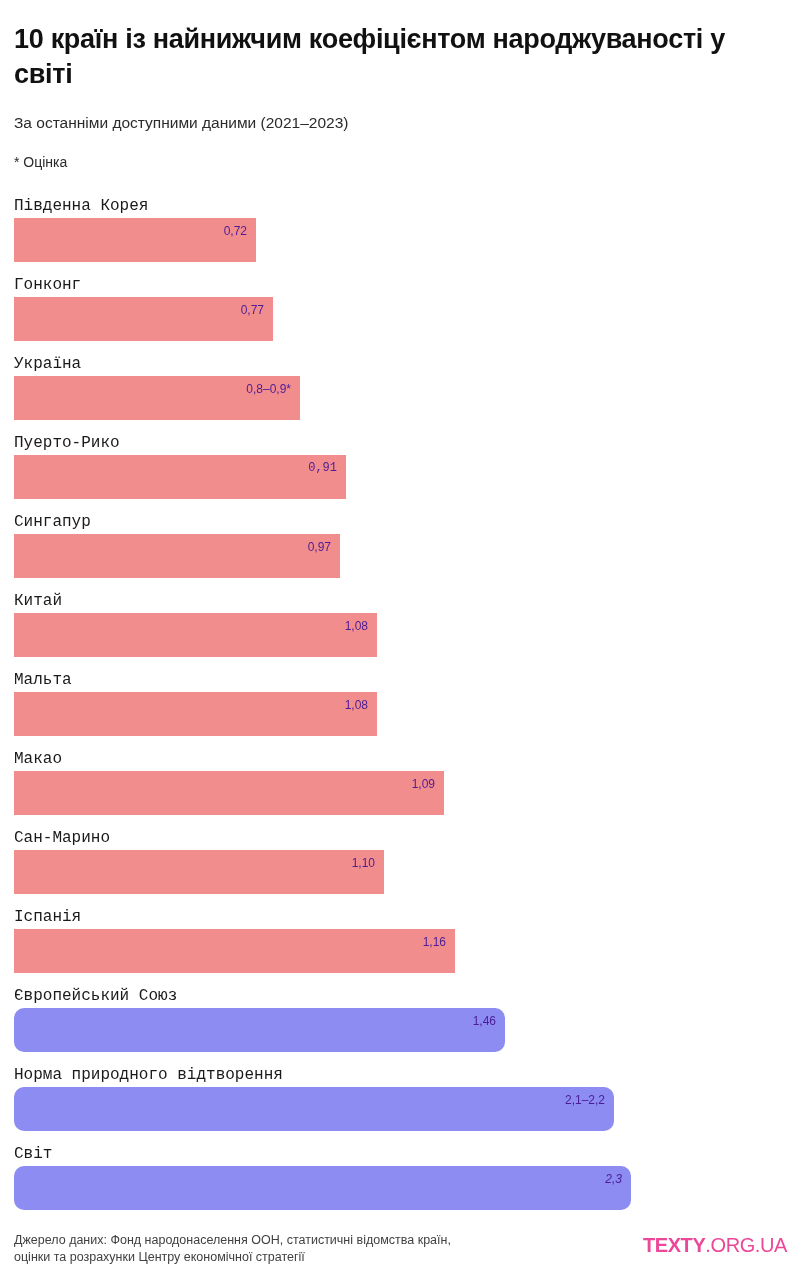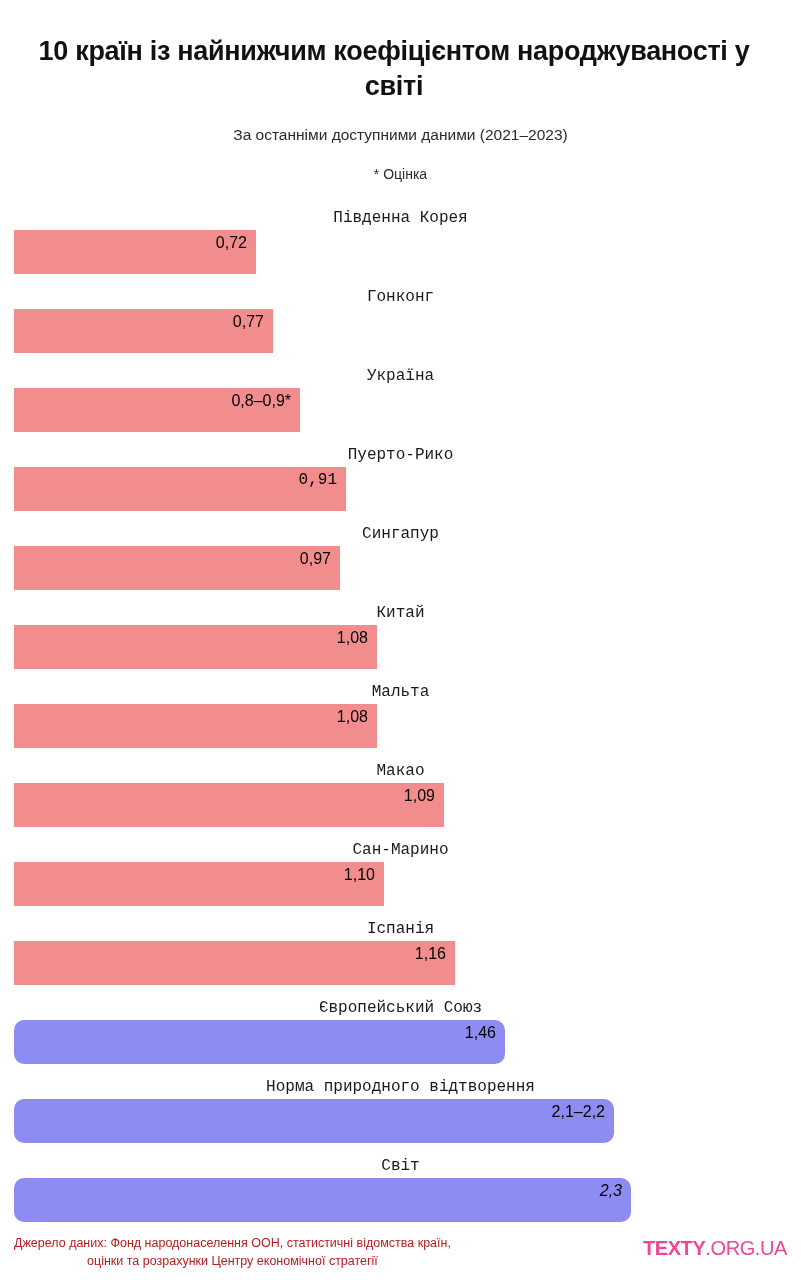--- a/index.html
+++ b/index.html
@@ -13,24 +13,23 @@
     height: 1288px;
     font-family: "Liberation Sans", "DejaVu Sans", sans-serif;
     color: #1a1a1a;
     overflow: hidden;
     position: relative;
   }
   .page {
     width: 801px;
     height: 1288px;
     box-sizing: border-box;
-    padding: 16px 14px;
+    padding: 4px 14px;
     display: flex;
     flex-direction: column;
-    text-align: center;
   }
 
   
   .header { padding-top: 18px; }
   .chart-title {
     font-size: 27px;
     font-weight: bold;
     line-height: 1.28;
     letter-spacing: -0.3px;
     margin: 0;
@@ -76,38 +75,38 @@
     display: flex;
     align-items: flex-start;
     justify-content: flex-end;
     box-sizing: border-box;
     padding: 3px 9px 0 0;
     min-width: 42px;
   }
   .bar-fill.pink { background: #f28d8d; }
   .bar-fill.blue { background: #8c8cf2; border-radius: 10px; }
   .bar-value {
-    font-size: 16px;
+    font-size: 12px;
     line-height: 20px;
-    color: #000000;
+    color: #4c1d95;
     white-space: nowrap;
   }
 
   
   .footer {
     margin-top: auto;
     padding-bottom: 18px;
     display: flex;
     align-items: flex-start;
     justify-content: space-between;
   }
   .source {
     font-size: 12.5px;
     line-height: 1.38;
-    color: #b91c1c;
+    color: #404040;
     max-width: 560px;
   }
   .source div { white-space: nowrap; }
   .logo {
     font-size: 20px;
     letter-spacing: -0.4px;
     color: #ec4899;
     white-space: nowrap;
     padding-top: 2px;
   }

